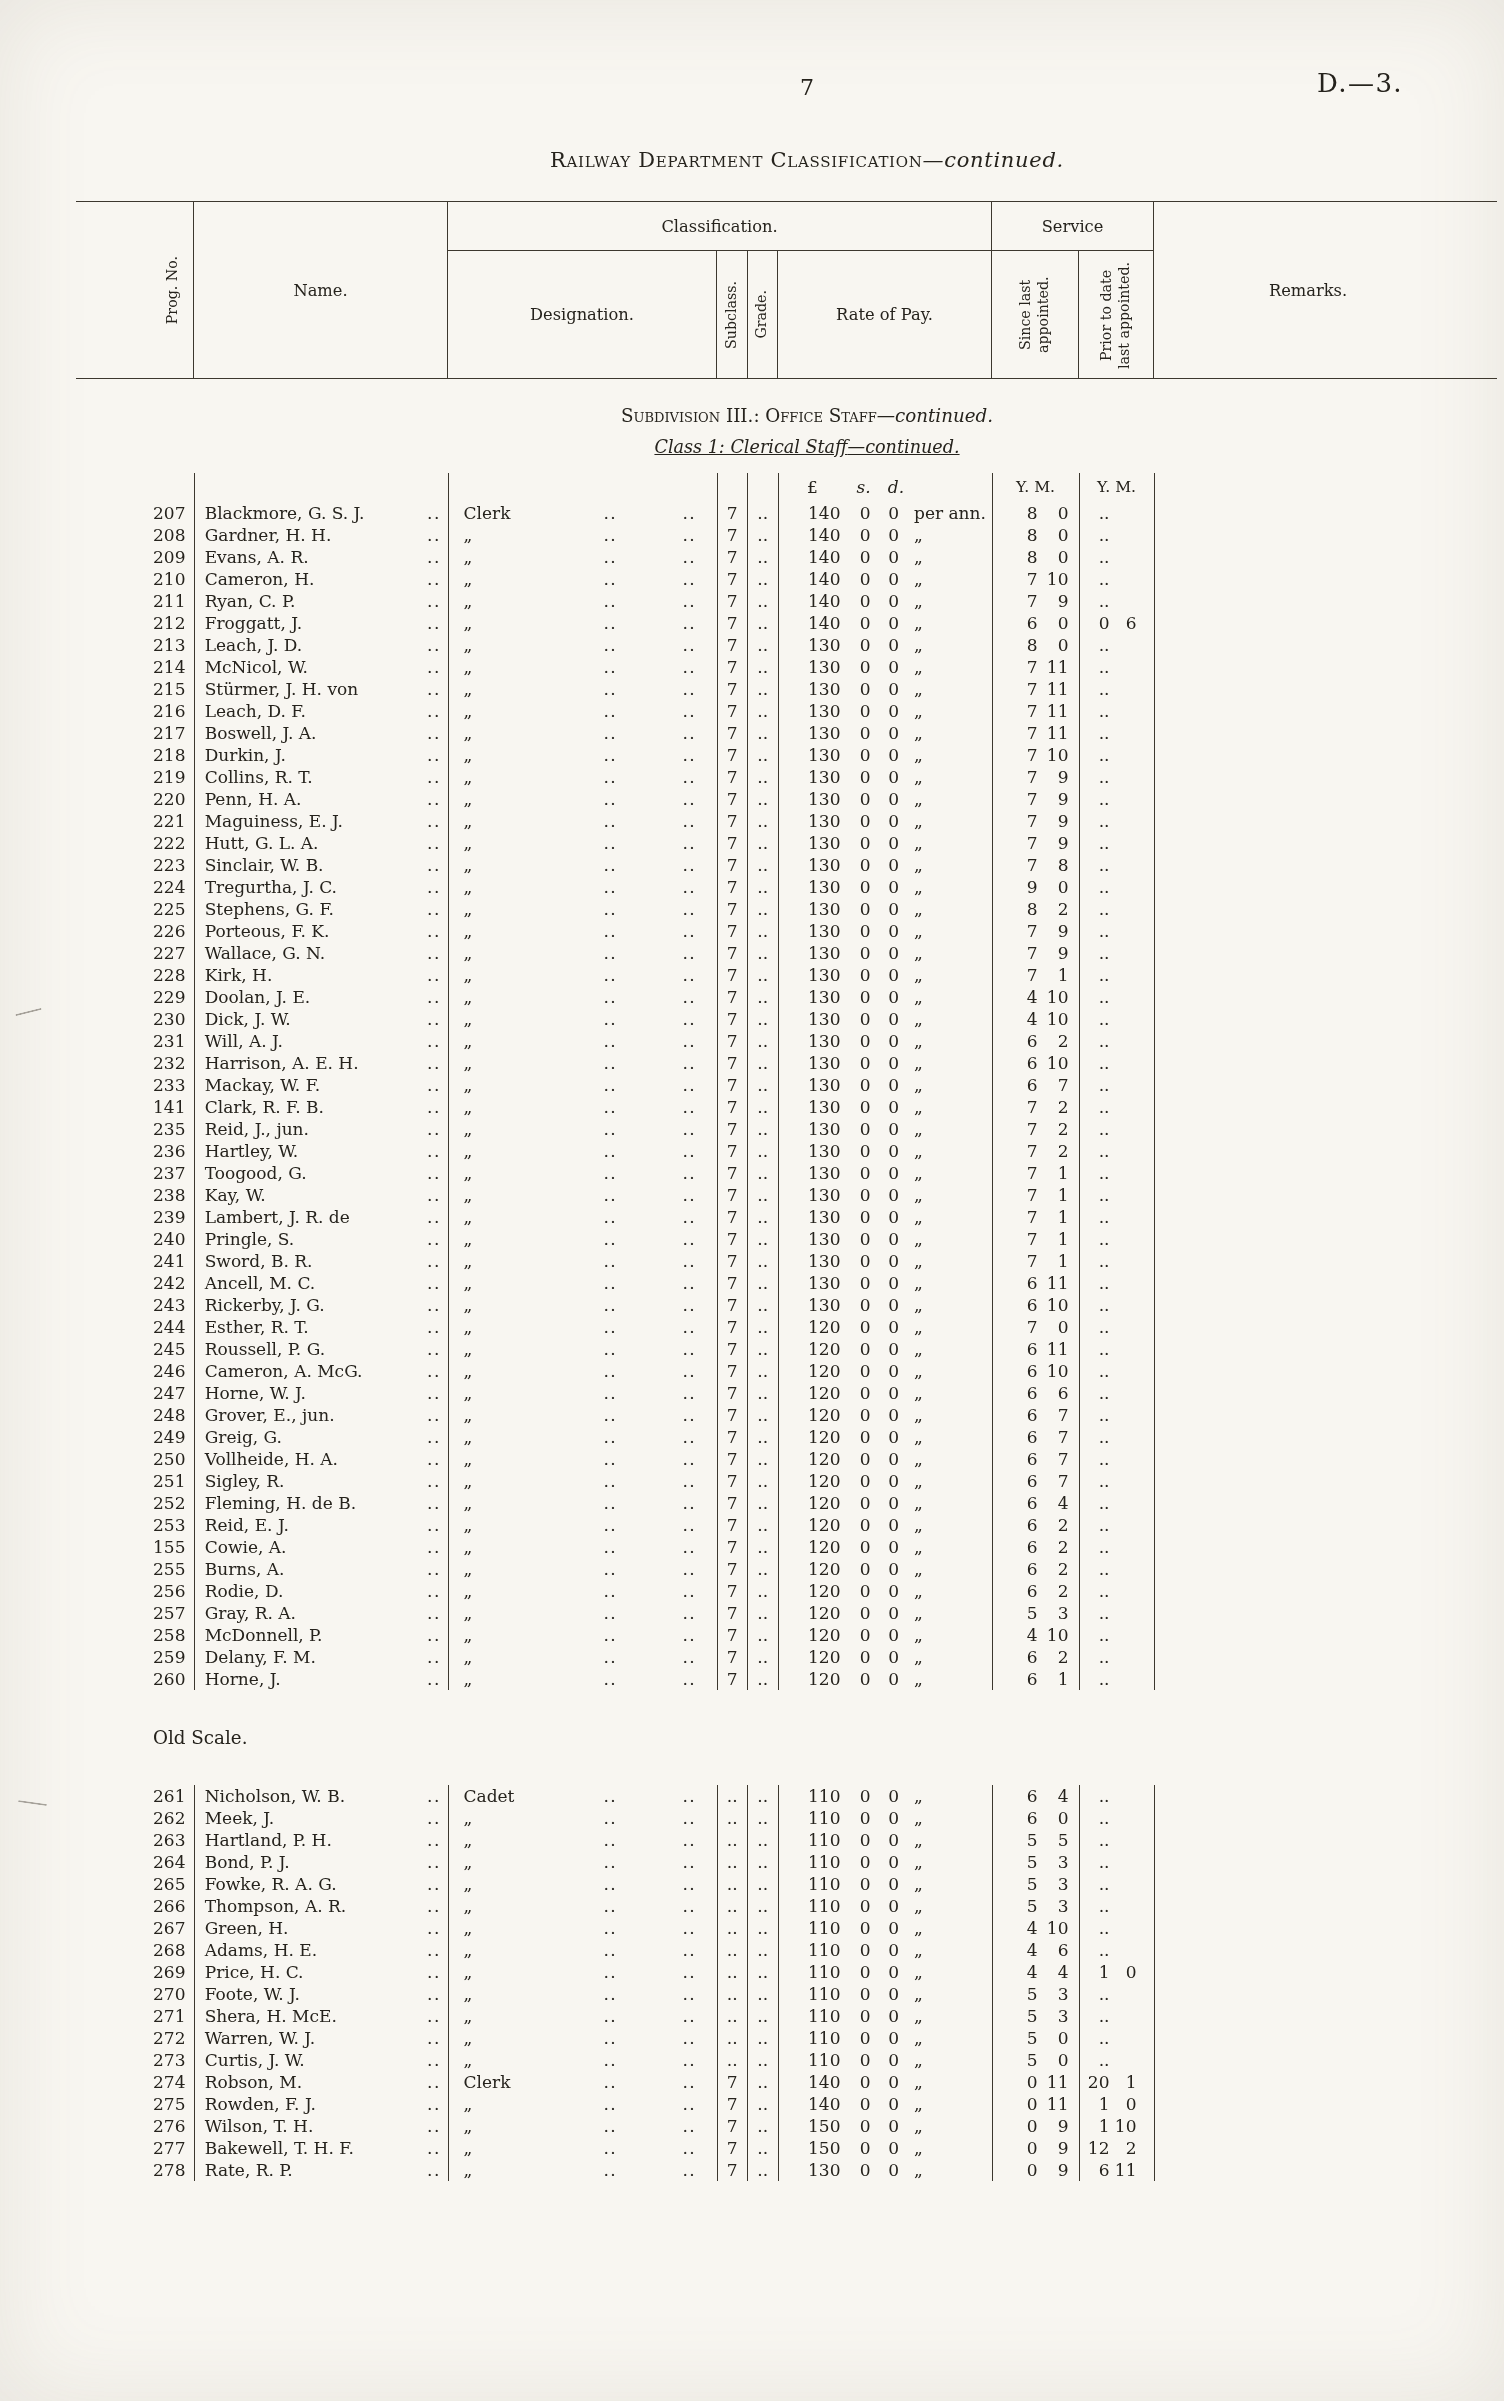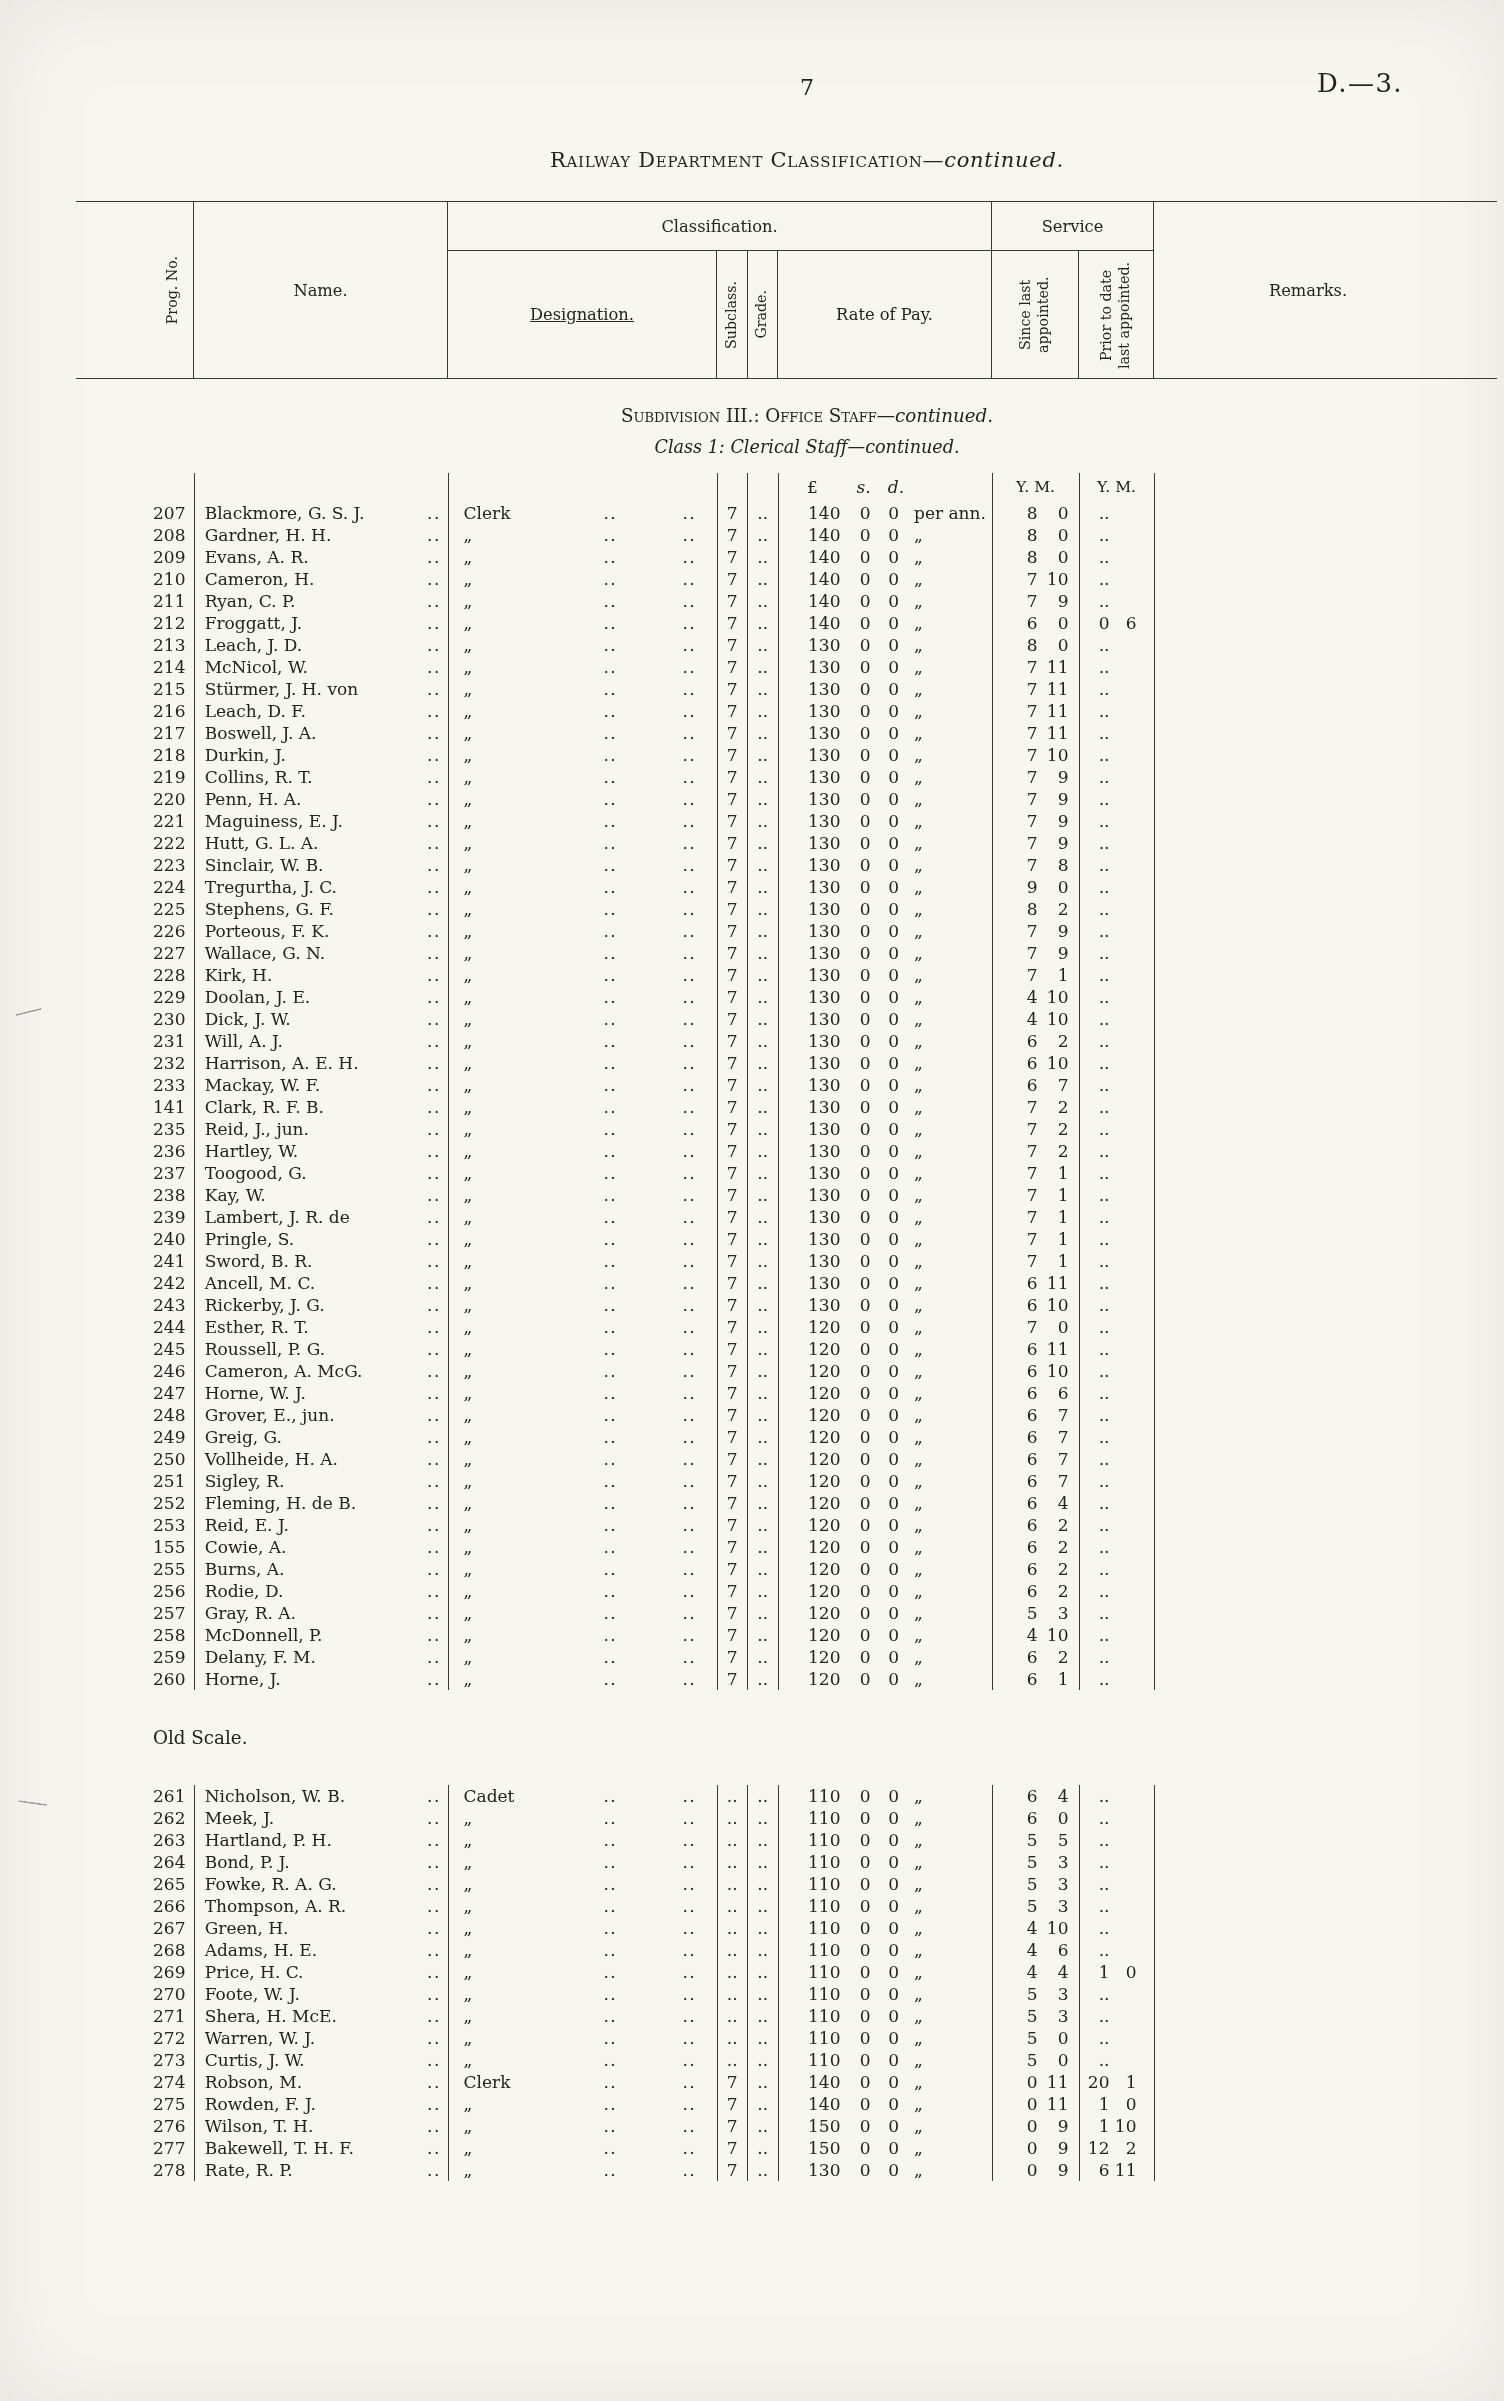--- a/index.html
+++ b/index.html
@@ -31,31 +31,31 @@
     font-size:16.3px;
   }
   .hc { display:flex; align-items:center; justify-content:center; text-align:center; }
   .bR { border-right:1.4px solid #3d382f; }
   .bB { border-bottom:1.4px solid #3d382f; }
   .h-prog   { grid-area:1/1/3/2; }
   .h-name   { grid-area:1/2/3/3; }
   .h-class  { grid-area:1/3/2/7; }
   .h-service{ grid-area:1/7/2/9; }
   .h-remarks{ grid-area:1/9/3/10; }
-  .h-desig  { grid-area:2/3/3/4;text-decoration:underline; }
+  .h-desig  { grid-area:2/3/3/4; }
   .h-sub    { grid-area:2/4/3/5; }
   .h-grade  { grid-area:2/5/3/6; }
   .h-pay    { grid-area:2/6/3/7; }
   .h-since  { grid-area:2/7/3/8; }
   .h-prior  { grid-area:2/8/3/9; }
   .vt { writing-mode:vertical-rl; transform:rotate(180deg); font-size:14.2px; line-height:1.25; text-align:center; }
   .h-since .vt, .h-prior .vt { height:108px; }
 
   .subdiv    { position:absolute; top:405px; left:153px; width:1308px; text-align:center; font-size:18.3px; }
-  .classline { position:absolute; top:437px; left:153px; width:1308px; text-align:center; font-size:17.6px; font-style:italic; }
+  .classline { position:absolute; top:437px; left:153px; width:1308px; text-align:center; font-size:17.6px; font-style:italic;text-decoration:underline; }
 
   .btable { position:absolute; top:473px; left:153px; width:1308px;
     border-collapse:collapse; table-layout:fixed; font-size:17px; }
   .btable td { padding:0; height:22px; line-height:22px; vertical-align:middle; white-space:nowrap; }
   .btable td.c-no, .btable td.c-name, .btable td.c-desig, .btable td.c-sub,
   .btable td.c-grade, .btable td.c-pay, .btable td.c-since, .btable td.c-prior
     { border-right:1.4px solid #3d382f; }
   .c-no   { text-align:right; padding-right:8.1px !important; }
   .cf { display:flex; align-items:center; height:100%; }
   .c-name .nm   { padding-left:10.2px; flex:1; text-align:left; }

